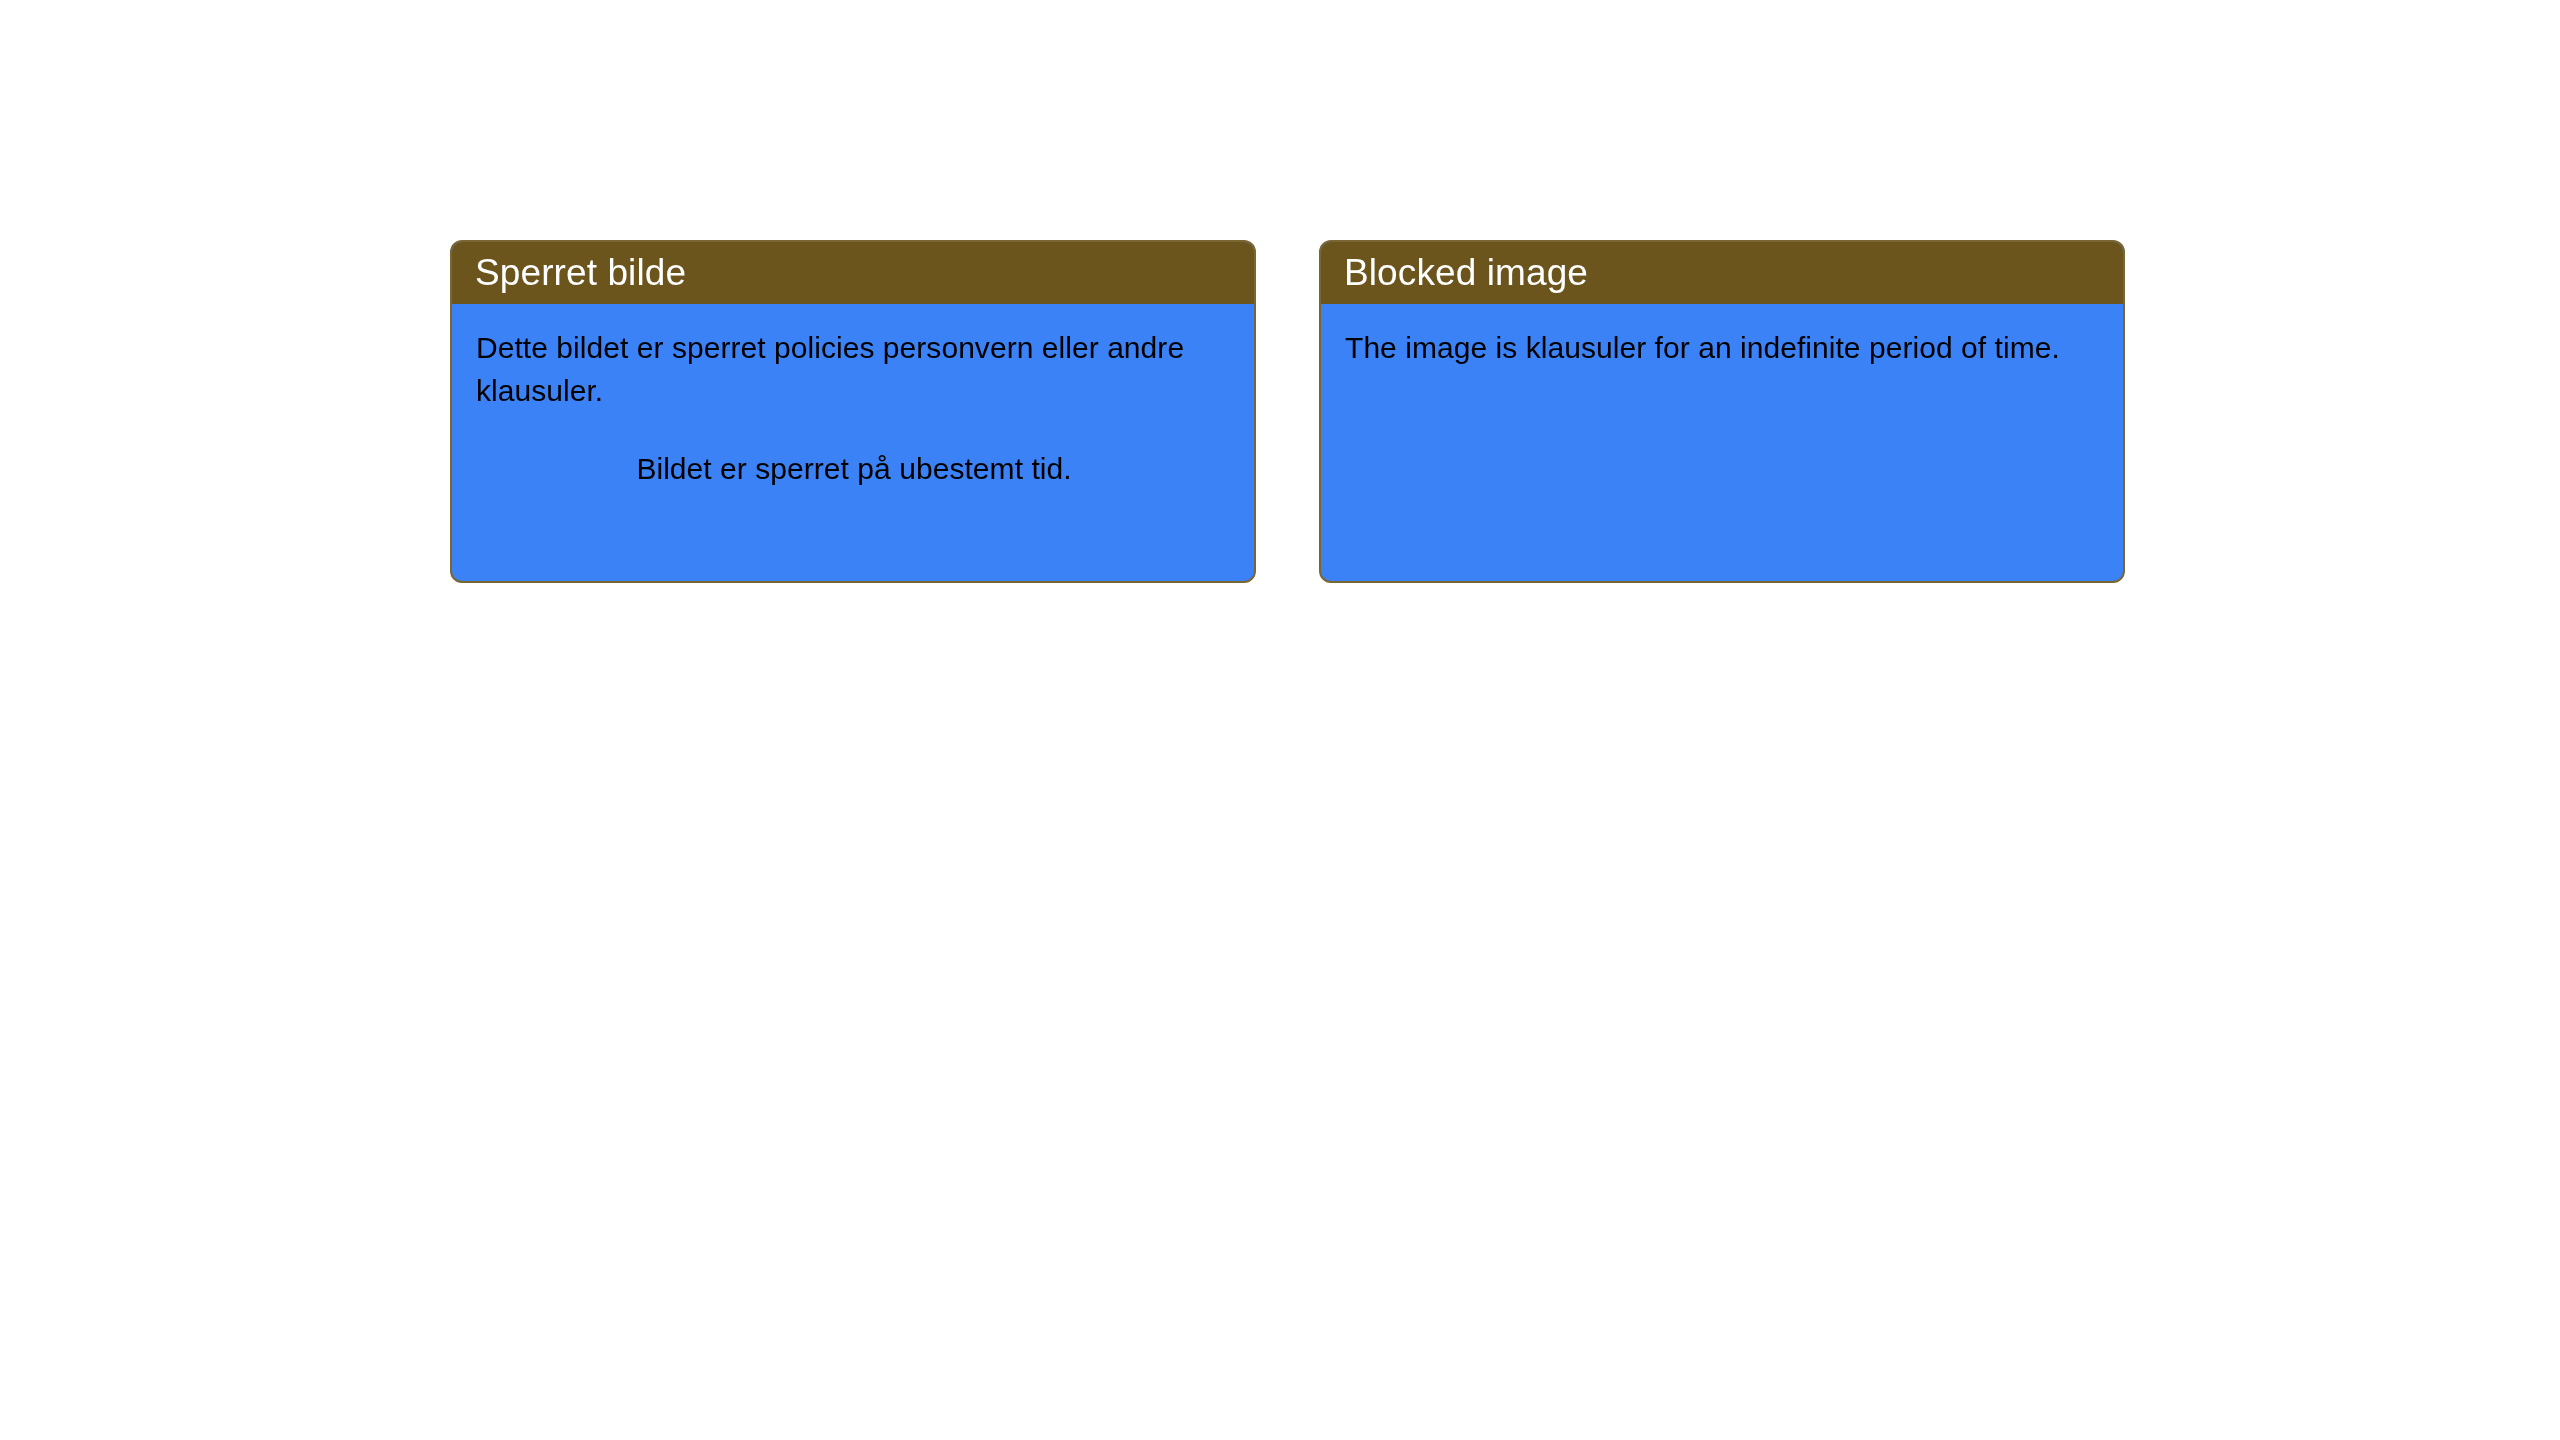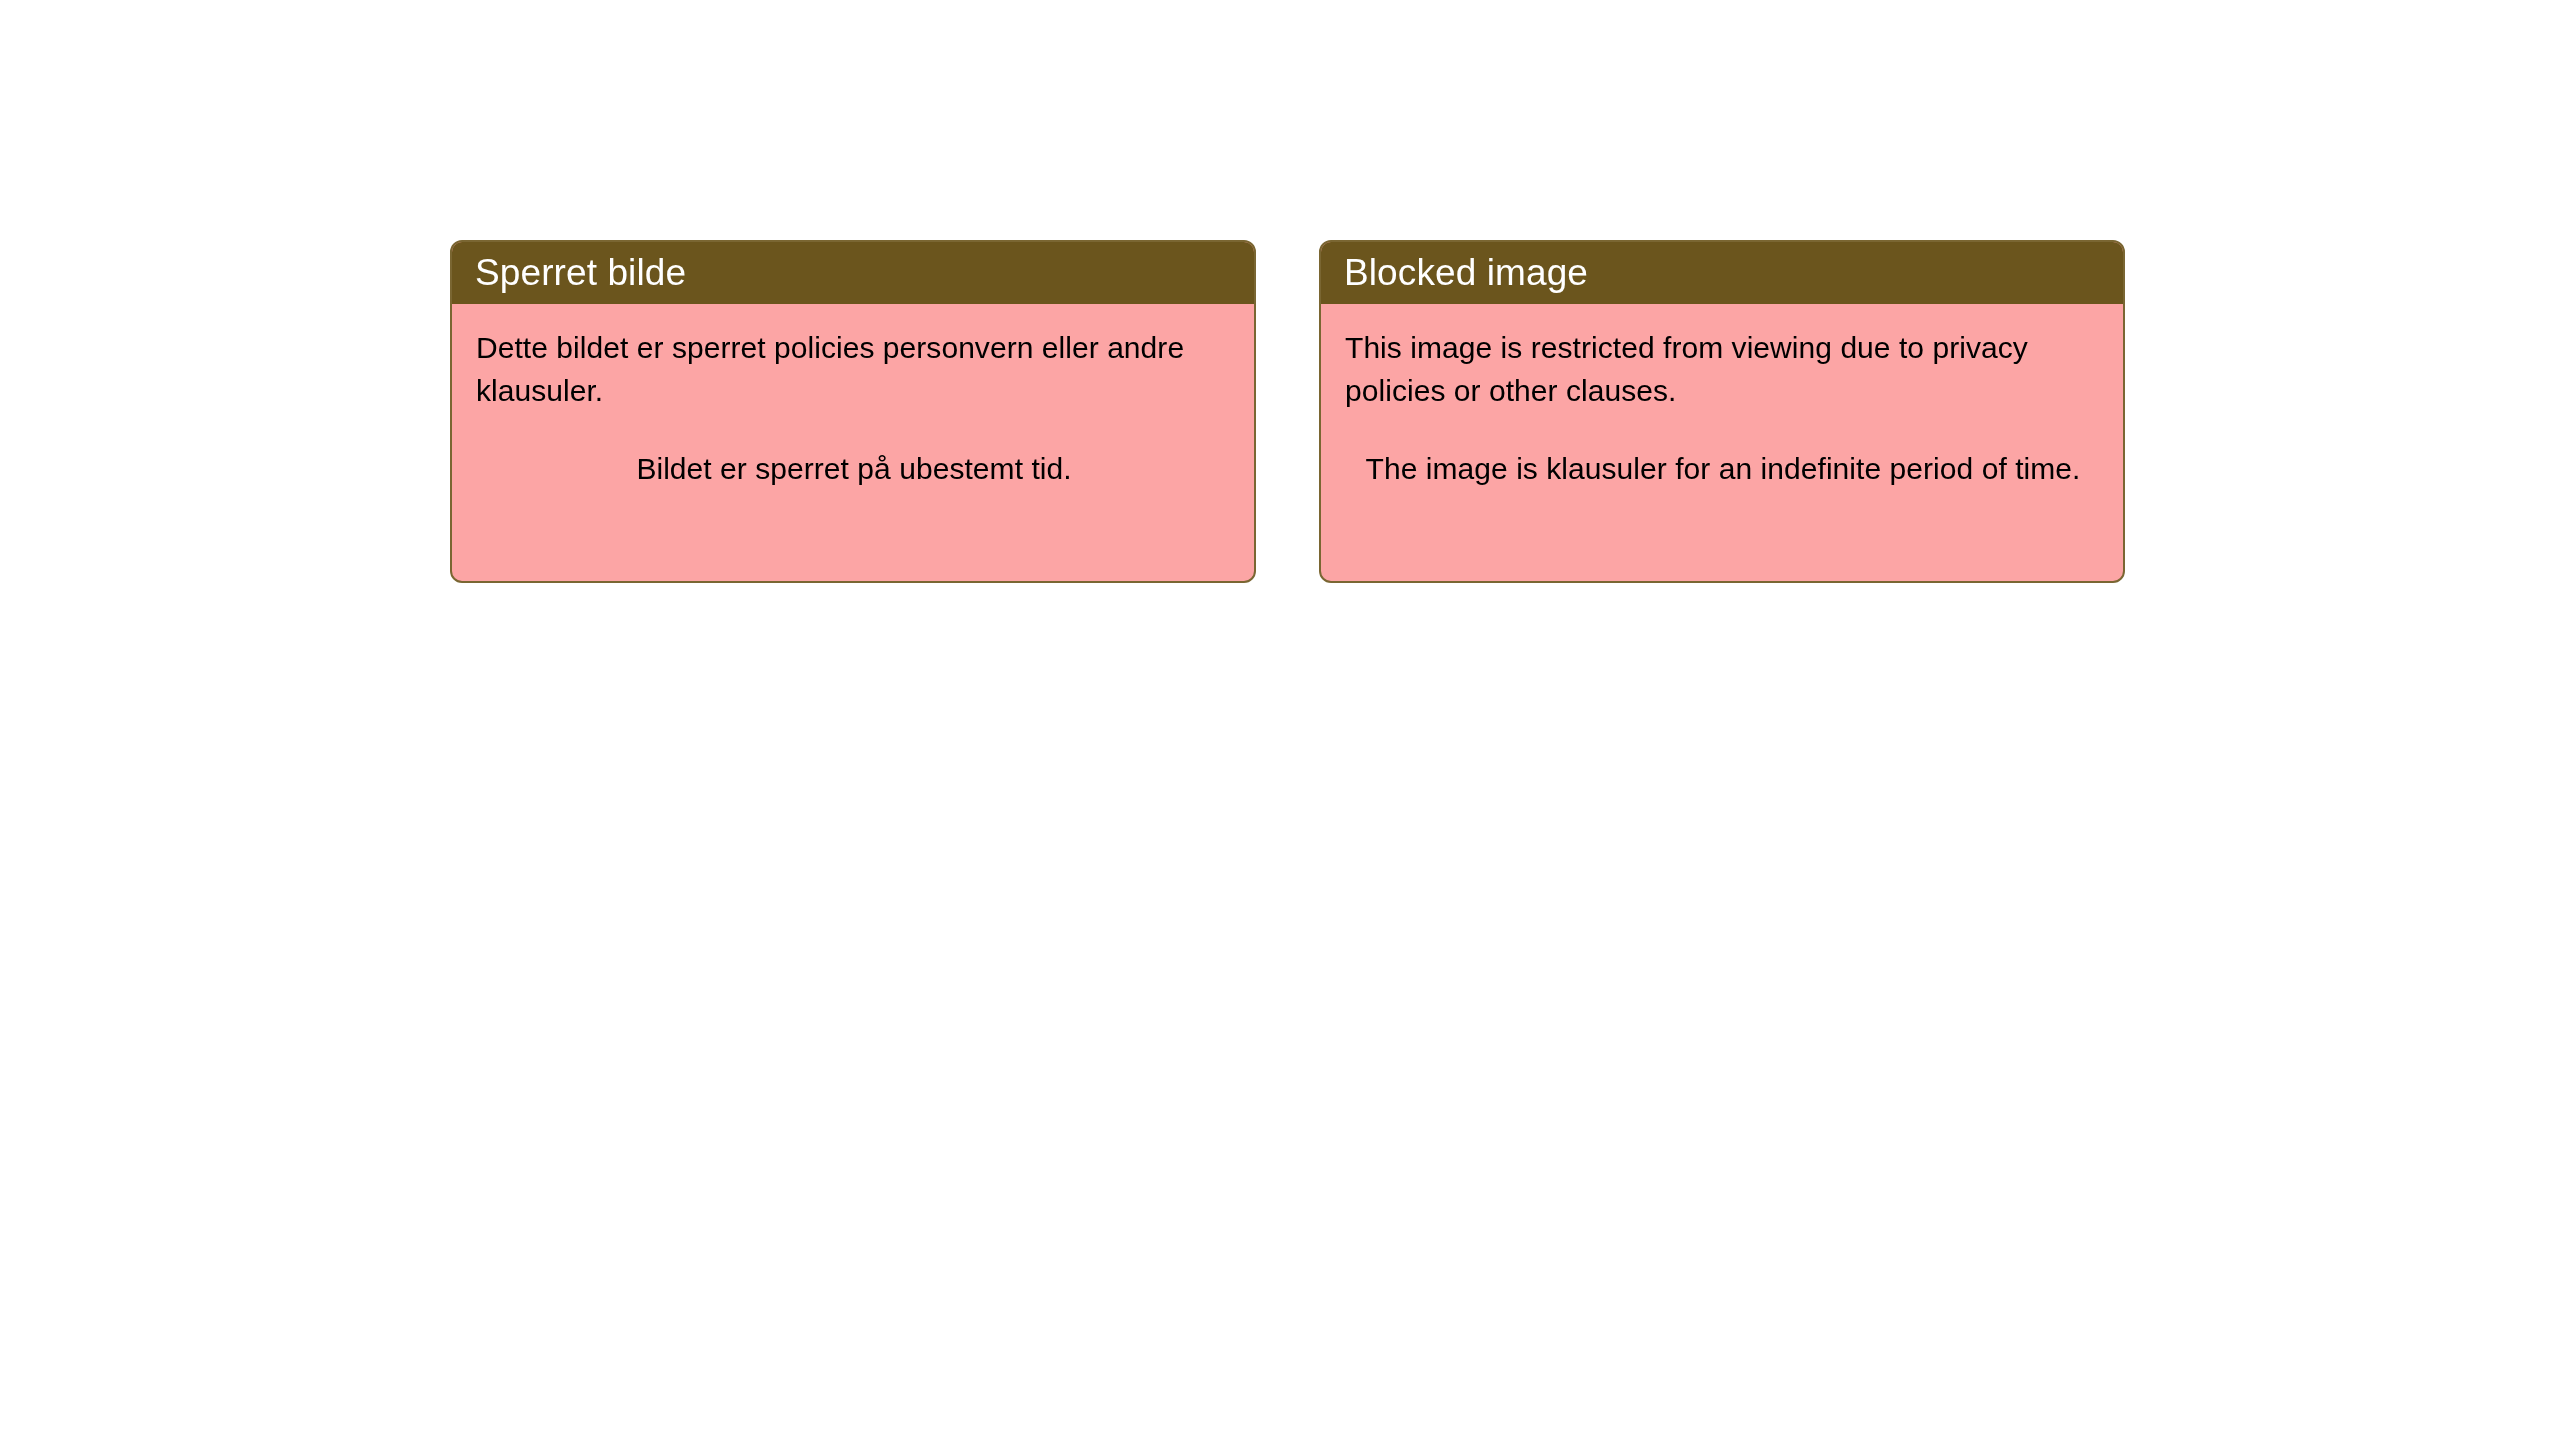--- a/index.html
+++ b/index.html
@@ -27,21 +27,21 @@
     display: flex;
     flex-direction: row;
     align-items: flex-start;
     gap: 63px;
   }
 
   .card {
     width: 806px;
     height: 343px;
     box-sizing: border-box;
-    background: #fca5a5;
+    background: #3b82f6;
     border: 2px solid #7a6632;
     border-radius: 12px;
     overflow: hidden;
     display: flex;
     flex-direction: column;
   }
 
   .card-header {
     background: #6b551d;
     height: 62px;
@@ -95,20 +95,19 @@
         <p class="card-paragraph">Dette bildet er sperret policies personvern eller andre klausuler.</p>
         <p class="card-paragraph">Bildet er sperret på ubestemt tid.</p>
       </div>
     </div>
 
     <div class="card">
       <div class="card-header">
         <span class="card-title">Blocked image</span>
       </div>
       <div class="card-body">
-        <p class="card-paragraph">This image is restricted from viewing due to privacy policies or other clauses.</p>
         <p class="card-paragraph">The image is klausuler for an indefinite period of time.</p>
       </div>
     </div>
 
   </div>
 
 </div>
 
 </body></html>

